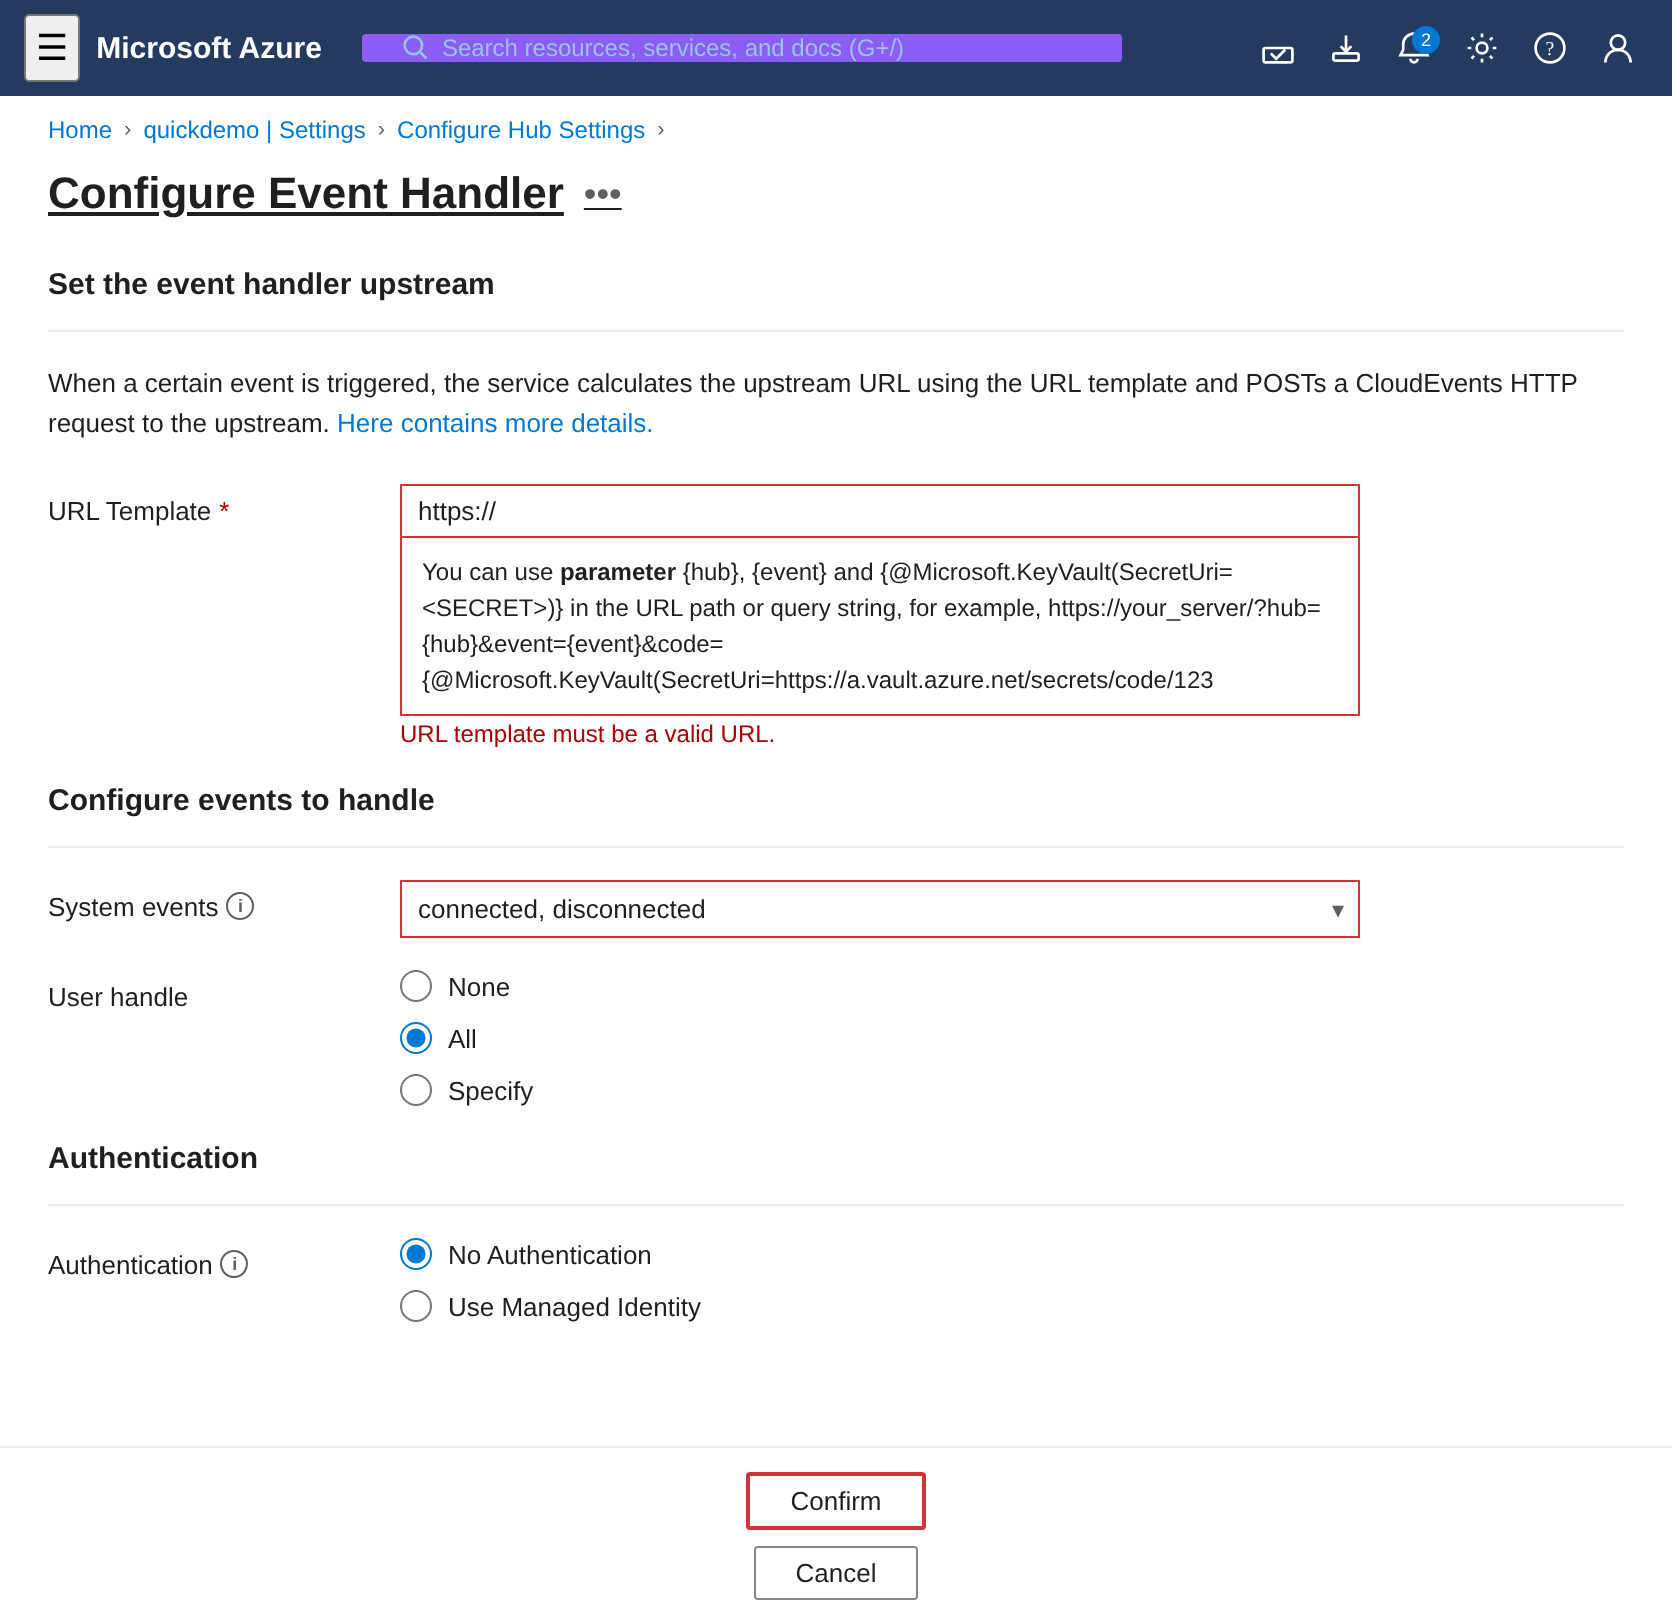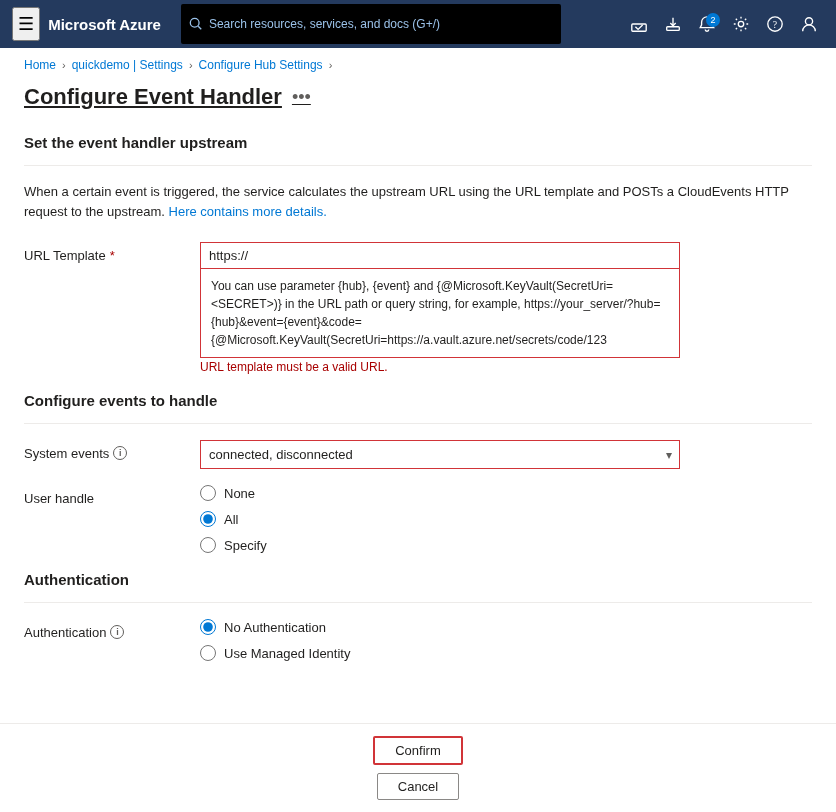--- a/index.html
+++ b/index.html
@@ -13,24 +13,24 @@
       display: flex;
       align-items: center;
       padding: 0 12px;
       gap: 8px;
       color: #fff;
     }
     .topnav-hamburger { font-size: 18px; cursor: pointer; padding: 4px; }
     .topnav-title { font-size: 15px; font-weight: 600; color: #fff; margin-right: 12px; white-space: nowrap; }
     .topnav-search {
       display: flex; align-items: center;
-      background: #000000;
+      background: #8b5cf6;
       border-radius: 2px;
       flex: 1; max-width: 380px;
-      height: 40px; padding: 0 8px;
+      height: 14px; padding: 0 20px;
       color: #cce4ff;
       font-size: 12px;
     }
     .topnav-search input {
       background: transparent; border: none; outline: none;
       color: #cce4ff; font-size: 12px; width: 100%;
     }
     .topnav-search input::placeholder { color: #9ac1e8; }
     .topnav-icons { display: flex; align-items: center; margin-left: auto; gap: 4px; }
     .topnav-icon-btn {
@@ -98,21 +98,21 @@
 
     .url-hint-box {
       border: 1px solid #d13438;
       border-top: none;
       padding: 8px 10px;
       font-size: 12px;
       color: #201f1e;
       line-height: 1.5;
       background: #fff;
     }
-    .url-hint-box .param-bold { font-weight: 400; }
+    .url-hint-box .param-bold { font-weight: 700; }
     .url-error { color: #a80000; font-size: 12px; margin-top: 2px; }
 
     
     .select-wrapper {
       position: relative; display: inline-block; width: 100%; max-width: 480px;
     }
     .select-wrapper select {
       width: 100%;
       border: 1px solid #d13438;
       padding: 6px 30px 6px 8px;

